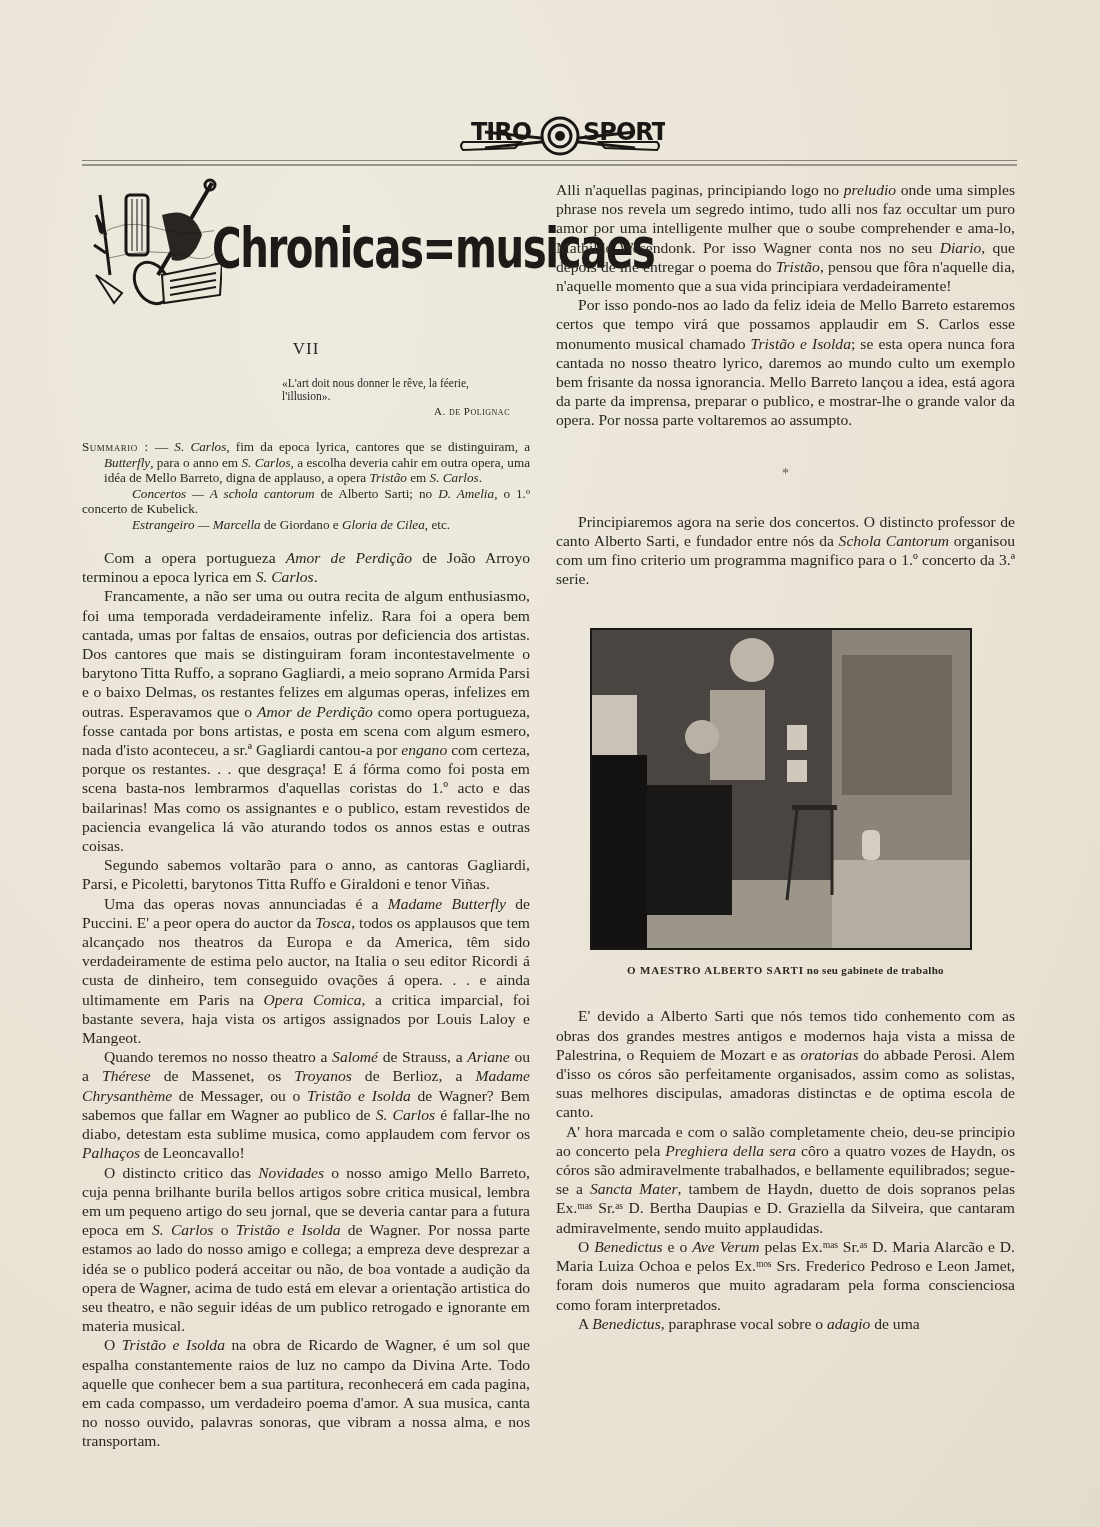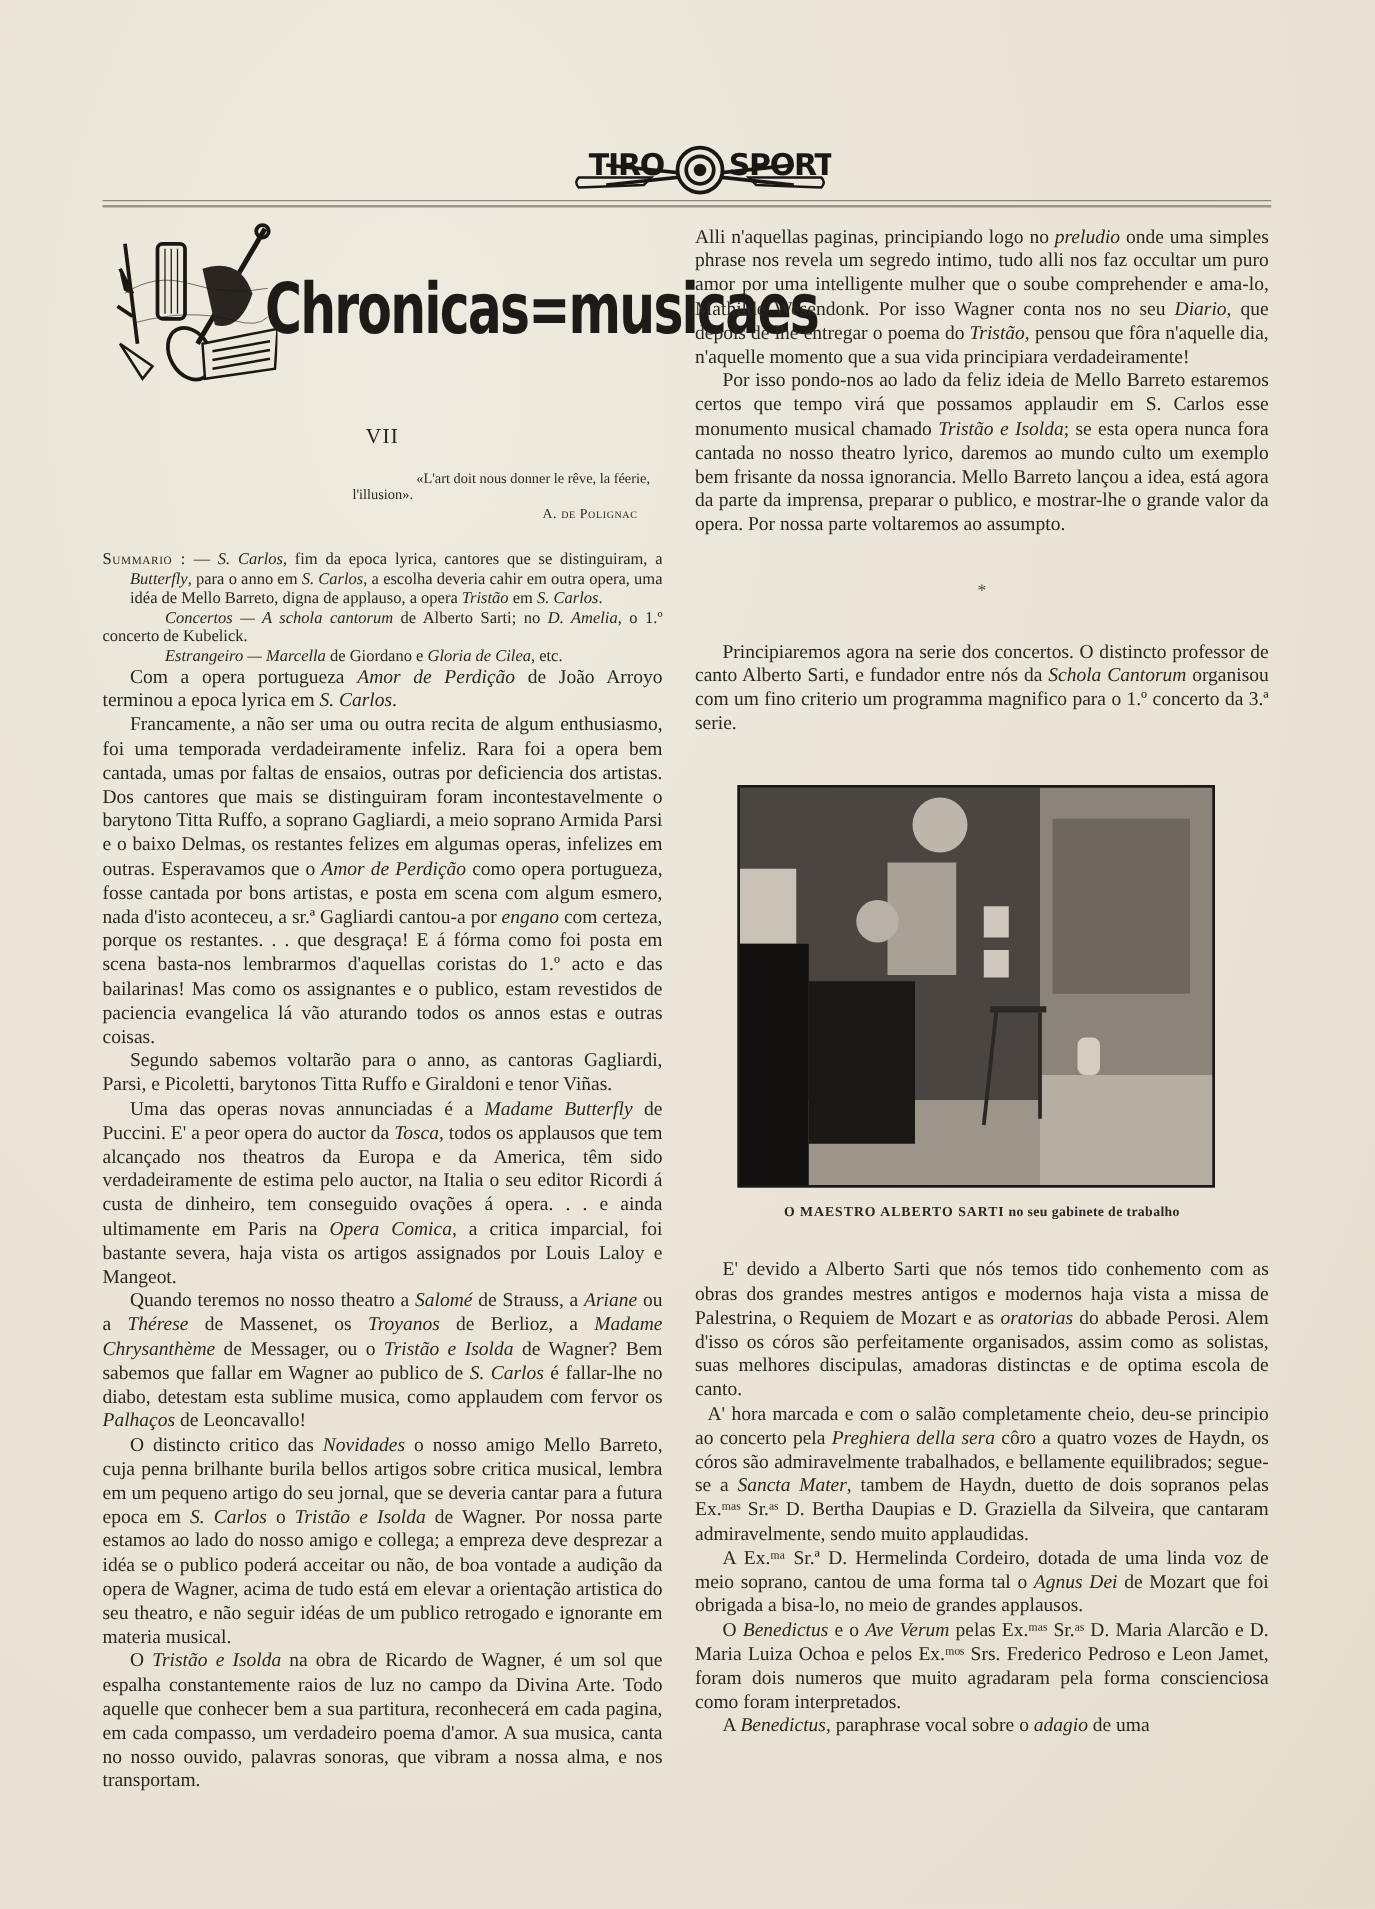--- a/index.html
+++ b/index.html
@@ -30,34 +30,34 @@
     position: absolute; left: 130px; top: 40px;
     font-family: "DejaVu Sans", sans-serif; font-weight: bold;
     font-size: 56px; letter-spacing: -2px; color: #1d1a17;
     transform: scaleX(0.72); transform-origin: left center;
     white-space: nowrap;
   }
   .heading-flourish { position: absolute; left: 120px; top: 10px; width: 330px; height: 120px; }
 
   .roman { text-align: center; font-size: 17px; margin-top: 24px; letter-spacing: 1px; }
   .epigraph { margin-top: 18px; font-size: 11.5px; line-height: 13px; margin-left: 200px; text-align: left; }
-  .epigraph .q1 { display: block; text-align: right; padding-right: 10px; font-family: Liberation Serif, serif; }
+  .epigraph .q1 { display: block; padding-right: 10px; font-family: Liberation Serif, serif; }
   .epigraph .q2 { display: block; }
   .epigraph-author { text-align: right; padding-right: 20px; font-size: 11px; font-variant: small-caps; letter-spacing: 0.5px; margin-top: 2px; }
 
   .summary { margin-top: 22px; font-size: 13.2px; line-height: 15.5px; text-align: justify; }
   .summary .sc { font-variant: small-caps; letter-spacing: 0.5px; }
   .summary p { margin: 0; }
   .summary .sp1 { padding-left: 22px; text-indent: -22px; }
   .summary .sp2 { text-indent: 50px; }
   .summary .sp3 { text-indent: 50px; }
 
   .body-text { font-size: 15.6px; line-height: 19.2px; text-align: justify; hyphens: none; }
   .body-text p { margin: 0; text-indent: 22px; }
-  .col-left .body-text { }
+  .col-left .body-text { margin-top: 16px; }
   i { font-style: italic; }
 
   .star { text-align: center; font-size: 14px; margin: 36px 0 30px; color: #555; }
 
   .photo-wrap { margin: 40px 0 0 34px; width: 378px; height: 318px; border: 2px solid #1a1816; background: #3a3632; position: relative; overflow: hidden; }
   .photo-wrap svg { width: 100%; height: 100%; display: block; }
   .caption { text-align: center; font-size: 11px; margin-top: 14px; margin-bottom: 30px; letter-spacing: 0.3px; font-weight: bold; }
   .caption .cap-name { letter-spacing: 0.8px; }
 </style>
 </head>
@@ -164,18 +164,17 @@
         <line x1="205" y1="180" x2="195" y2="270" stroke="#2a2724" stroke-width="3"></line>
         <line x1="240" y1="180" x2="240" y2="265" stroke="#2a2724" stroke-width="3"></line>
         <rect x="270" y="200" width="18" height="30" rx="6" fill="#d4cdc1"></rect>
       </svg>
     </div>
     <div class="caption"><span class="cap-name">O MAESTRO ALBERTO SARTI</span><span> no seu gabinete de trabalho</span></div>
 
     <div class="body-text">
       <p><span>E' devido a Alberto Sarti que nós temos tido conhemento com as obras dos grandes mestres antigos e modernos haja vista a missa de Palestrina, o Requiem de Mozart e as </span><i>oratorias</i><span> do abbade Perosi. Alem d'isso os córos são perfeitamente organisados, assim como as solistas, suas melhores discipulas, amadoras distinctas e de optima escola de canto.</span></p>
       <p style="text-indent:10px"><span>A' hora marcada e com o salão completamente cheio, deu-se principio ao concerto pela </span><i>Preghiera della sera</i><span> côro a quatro vozes de Haydn, os córos são admiravelmente trabalhados, e bellamente equilibrados; segue-se a </span><i>Sancta Mater</i><span>, tambem de Haydn, duetto de dois sopranos pelas Ex.ᵐᵃˢ Sr.ᵃˢ D. Bertha Daupias e D. Graziella da Silveira, que cantaram admiravelmente, sendo muito applaudidas.</span></p>
-      <p><span>A Ex.ᵐᵃ Sr.ª D. Hermelinda Cordeiro, dotada de uma linda voz de meio soprano, cantou de uma forma tal o </span><i>Agnus Dei</i><span> de Mozart que foi obrigada a bisa-lo, no meio de grandes applausos.</span></p>
       <p><span>O </span><i>Benedictus</i><span> e o </span><i>Ave Verum</i><span> pelas Ex.ᵐᵃˢ Sr.ᵃˢ D. Maria Alarcão e D. Maria Luiza Ochoa e pelos Ex.ᵐᵒˢ Srs. Frederico Pedroso e Leon Jamet, foram dois numeros que muito agradaram pela forma conscienciosa como foram interpretados.</span></p>
       <p><span>A </span><i>Benedictus</i><span>, paraphrase vocal sobre o </span><i>adagio</i><span> de uma</span></p>
     </div>
   </div>
 </div>
 
 </body></html>

